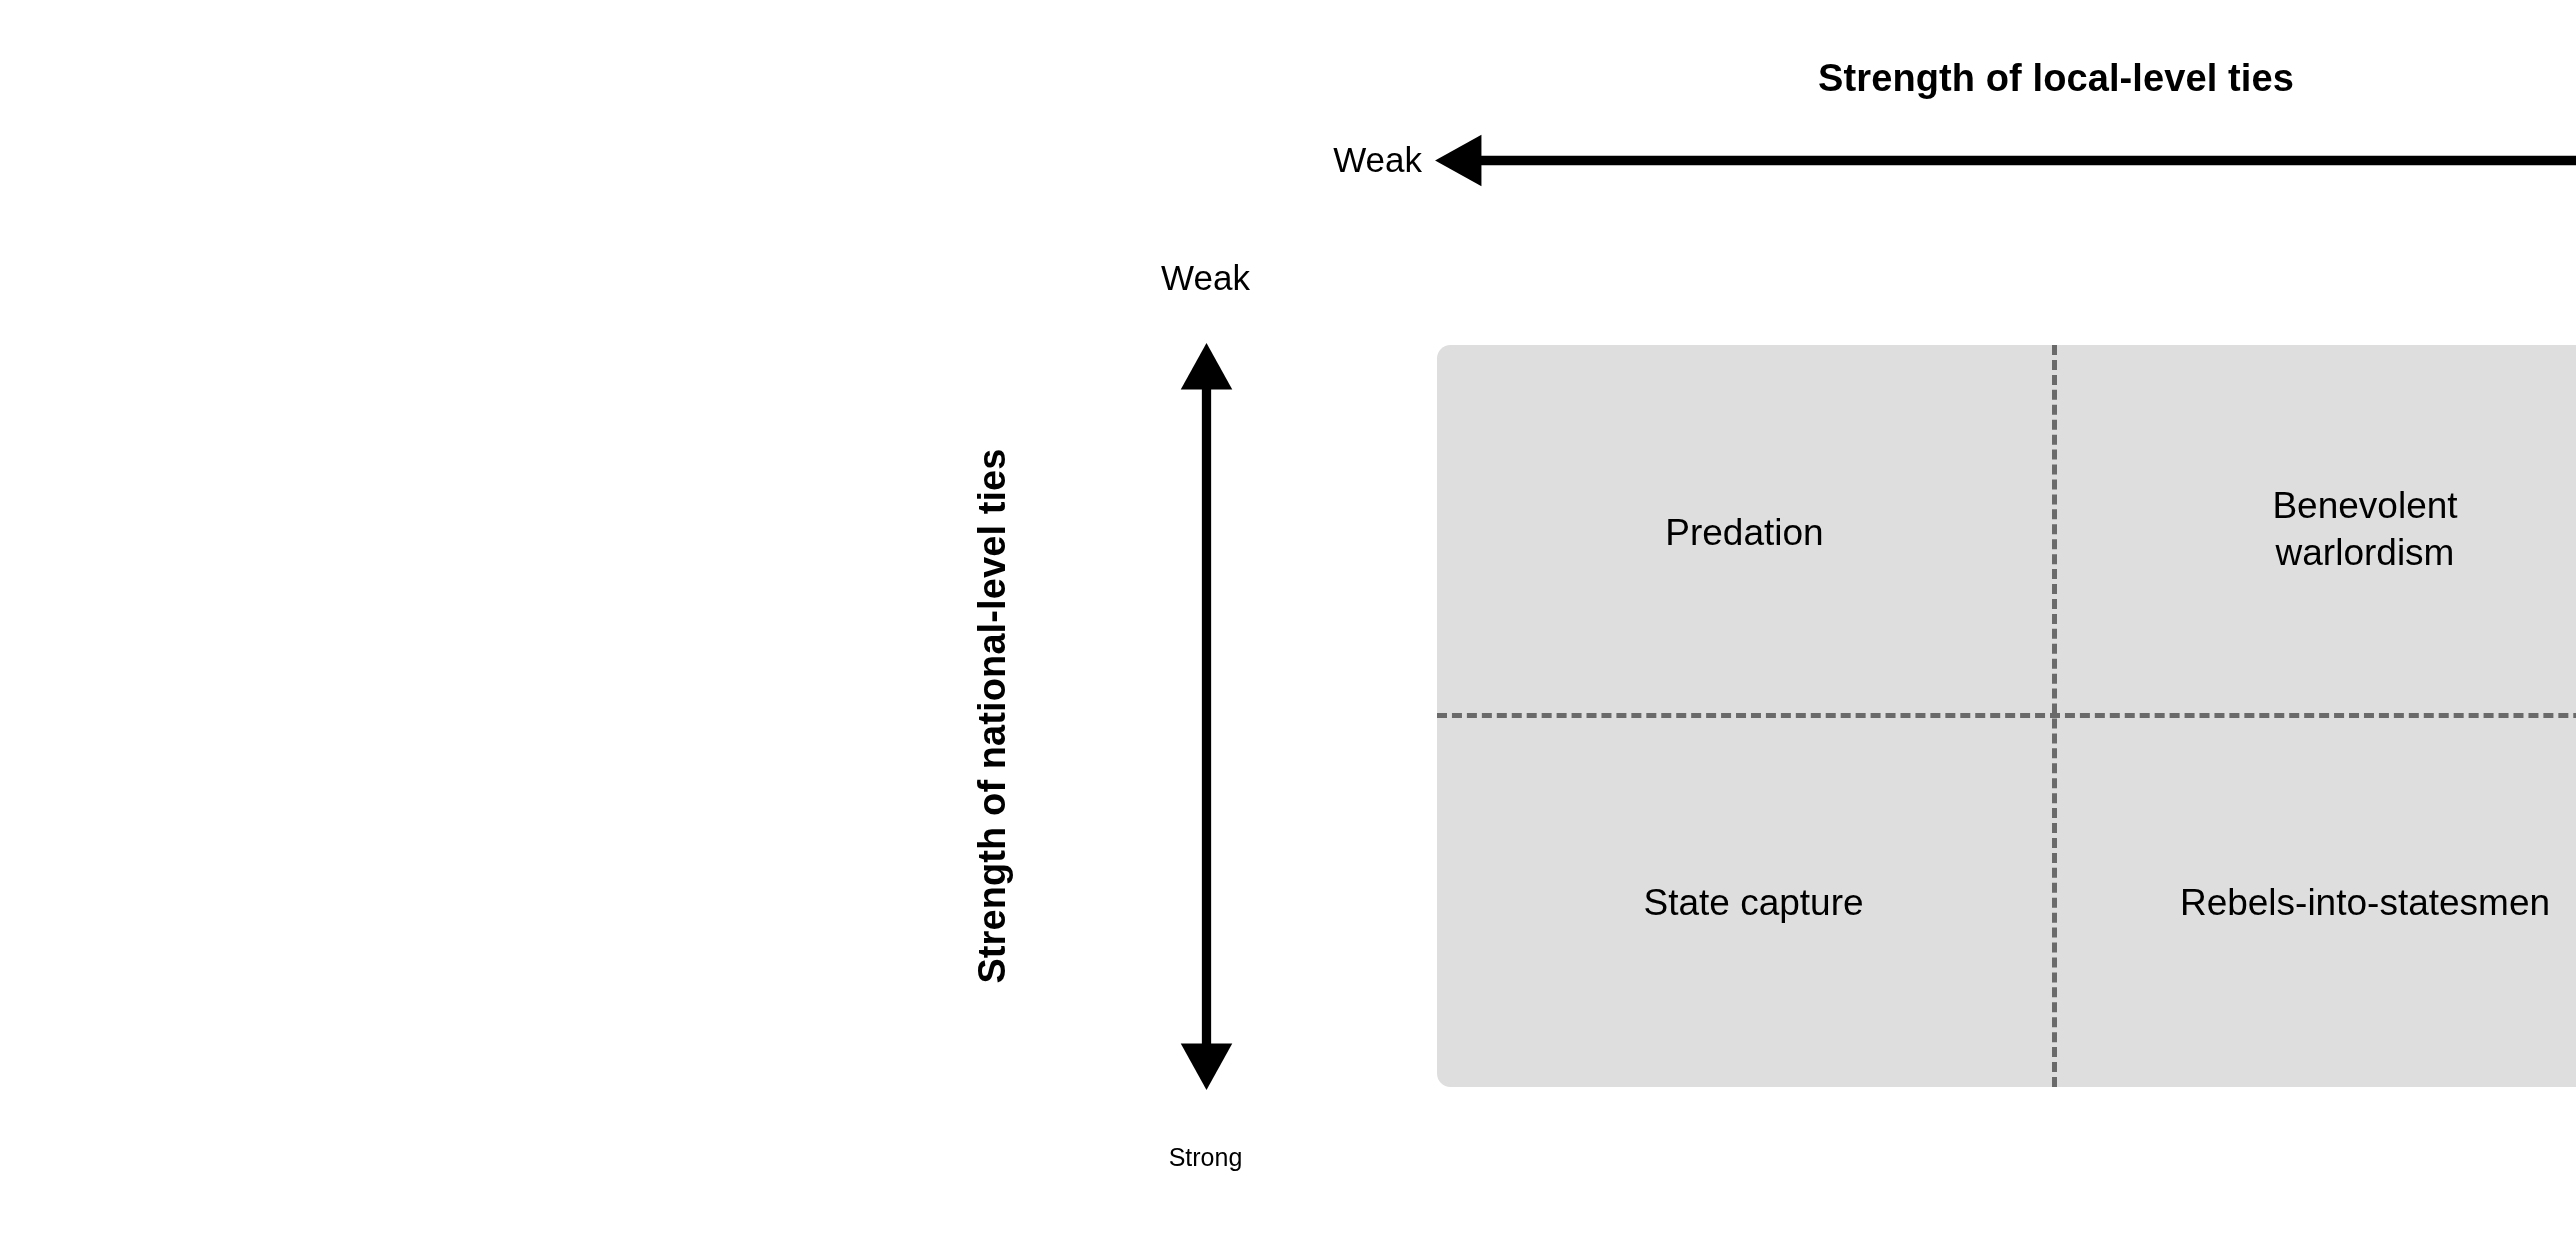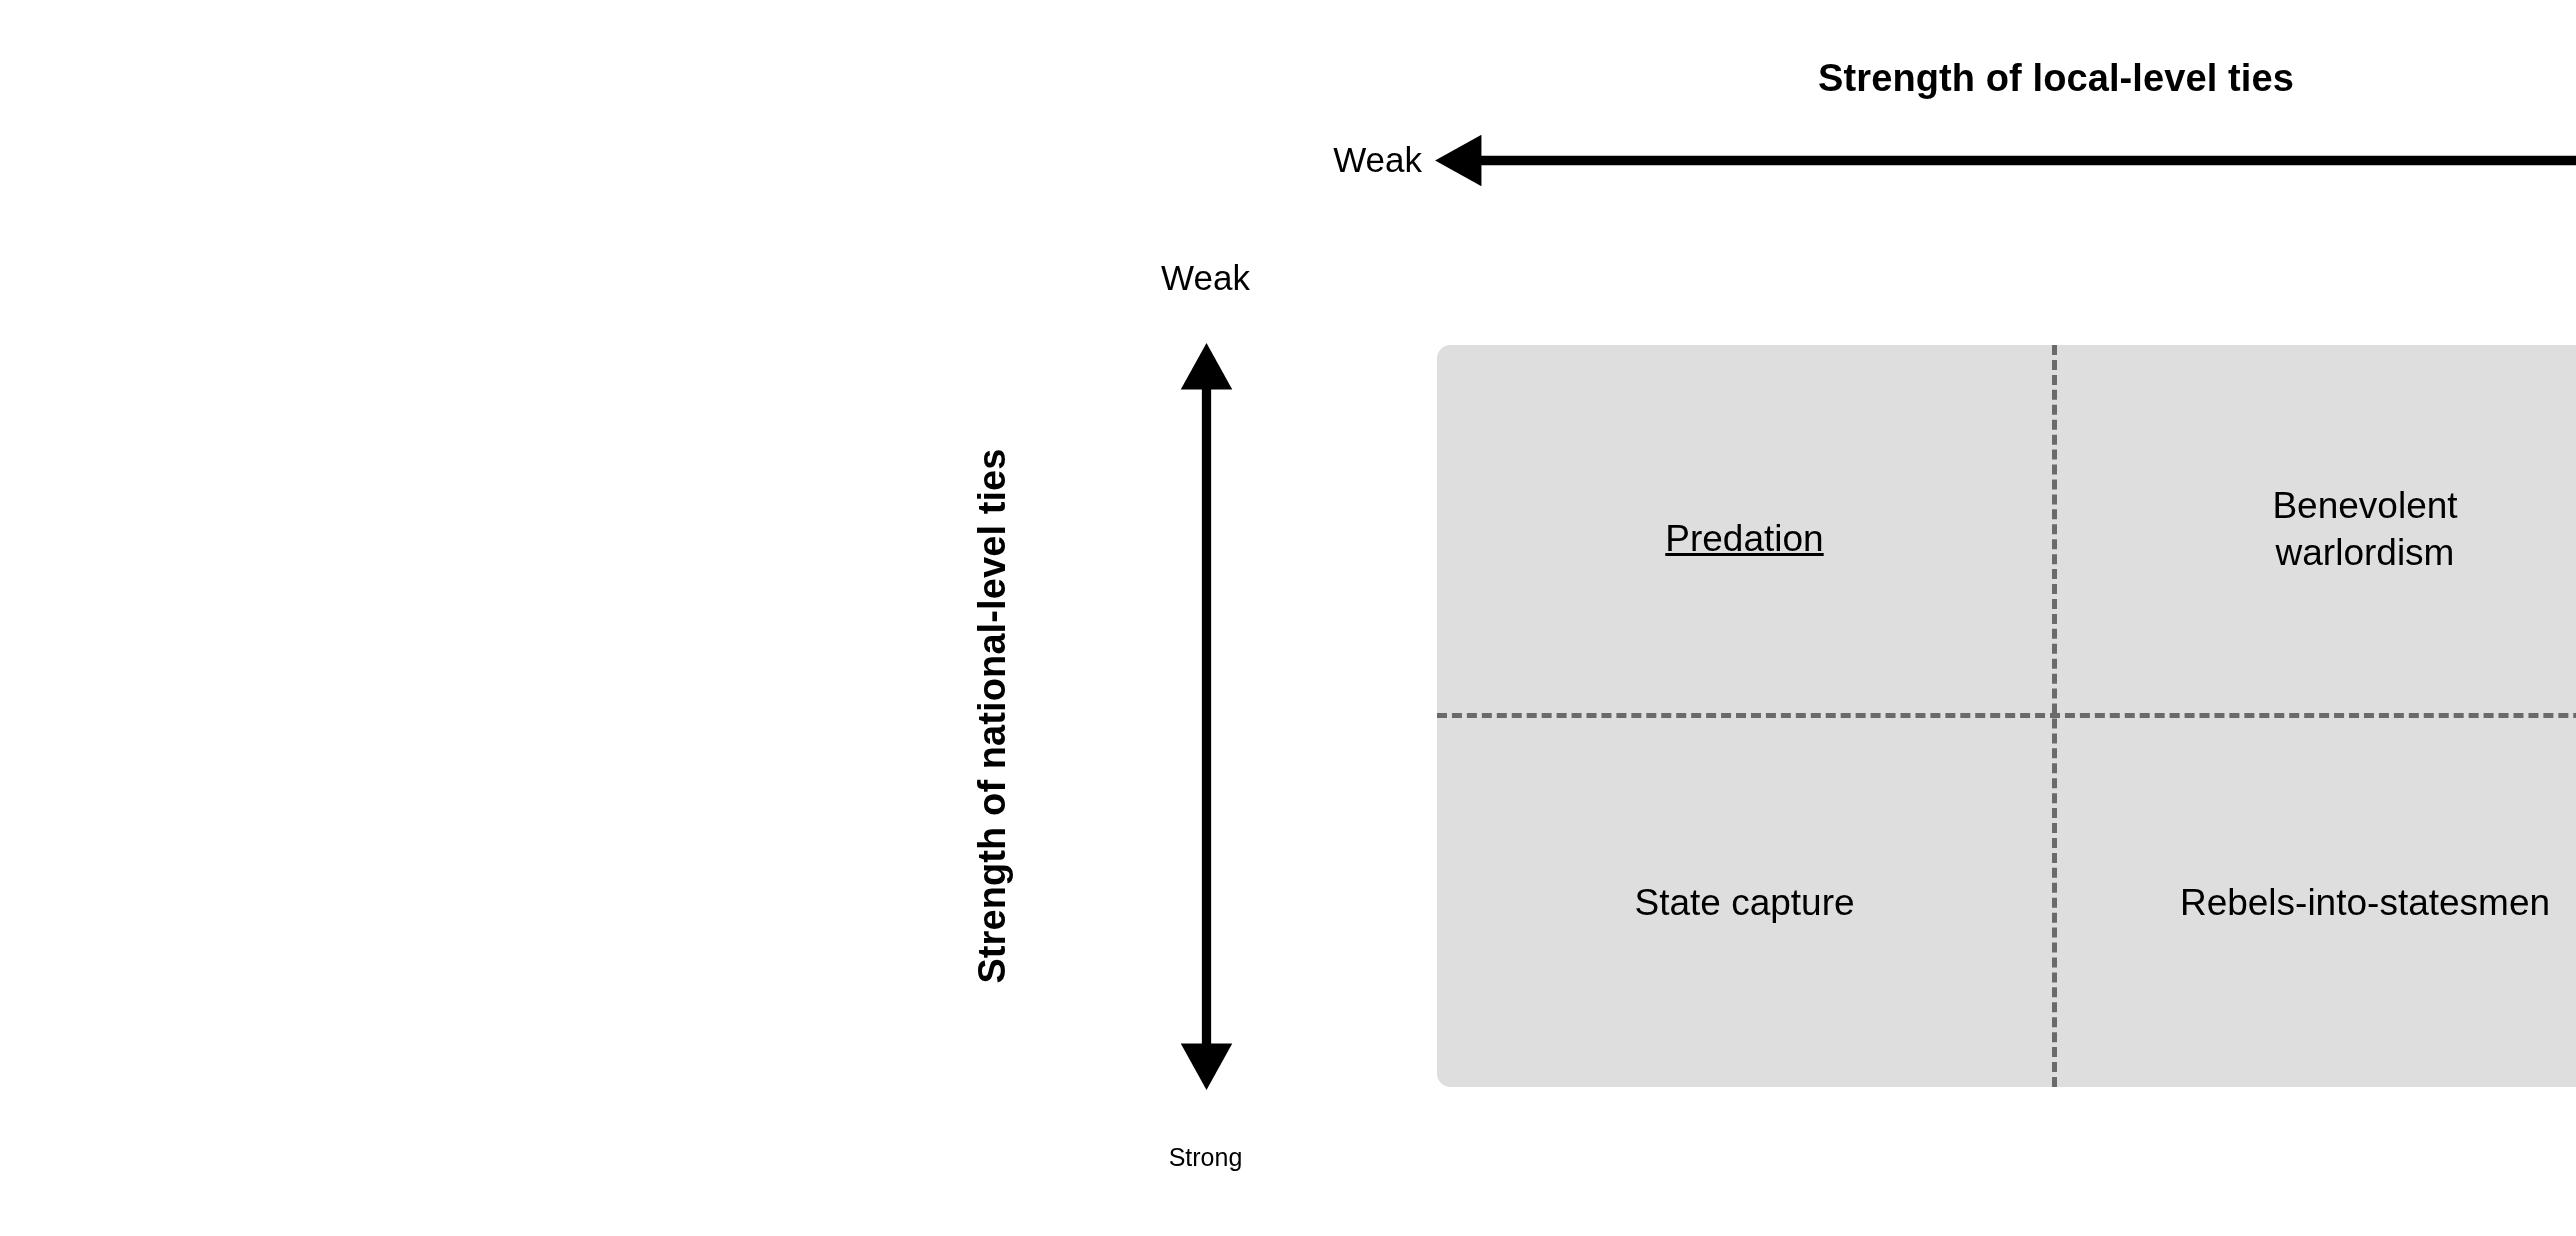--- a/index.html
+++ b/index.html
@@ -131,23 +131,23 @@
   .quad {
     position: absolute;
     display: flex;
     align-items: center;
     justify-content: center;
     text-align: center;
     font-size: 37px;
     line-height: 1.28;
     color: #000000;
   }
-  #quad-tl { left: 0;      top: 10px;    width: 615px; height: 368px; text-decoration: underline; }
+  #quad-tl { left: 0;      top: 4px;    width: 615px; height: 368px; }
   #quad-tr { left: 620px; top: 0;    width: 616px; height: 368px; }
-  #quad-bl { left: 0;      top: 374px; width: 615px; height: 368px; }
+  #quad-bl { left: 9px;      top: 374px; width: 615px; height: 368px; }
   #quad-br { left: 620px; top: 374px; width: 616px; height: 368px; }
 
   .quad-label { white-space: pre-line; }
 </style>
 </head>
 <body>
 
 <div id="canvas">
 
   <div id="x-axis-title">Strength of local-level ties</div>

